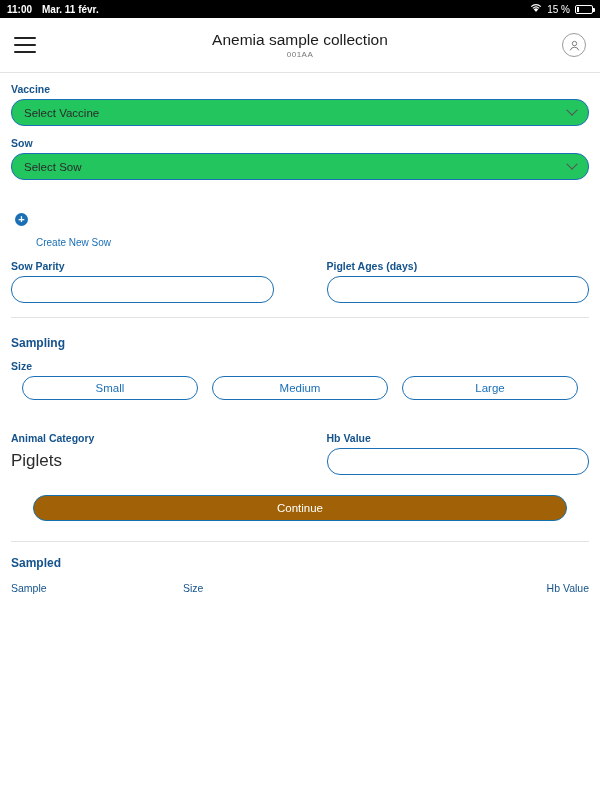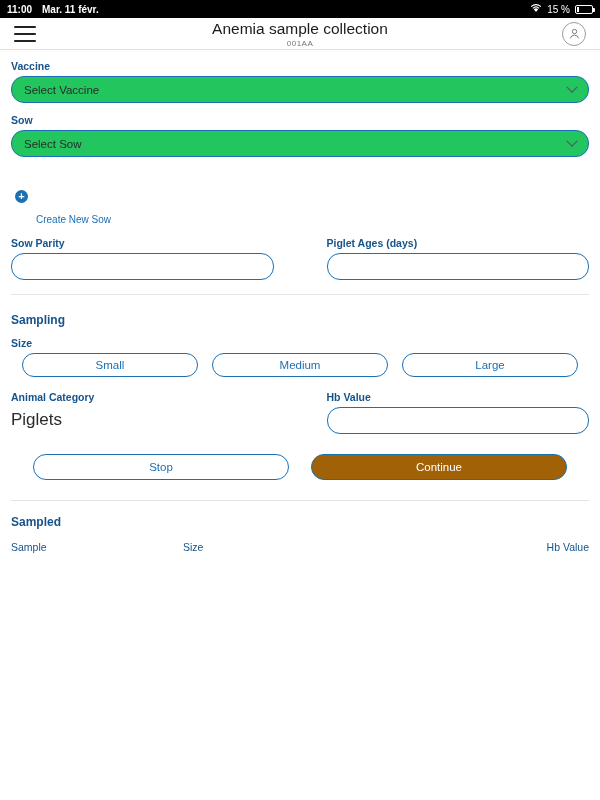--- a/index.html
+++ b/index.html
@@ -44,21 +44,21 @@
     border-radius: 0 1px 1px 0;
   }
   .battery .fill {
     position: absolute;
     left: 1px; top: 1px; bottom: 1px;
     width: 15%;
     background: #ffffff;
   }
   
   .appbar {
-    height: 32px;
+    height: 55px;
     background: #ffffff;
     border-bottom: 1px solid #e2e2e2;
     display: flex;
     align-items: center;
     position: relative;
     padding: 0 14px;
   }
   .hamburger {
     width: 22px; height: 16px;
     display: flex; flex-direction: column; justify-content: space-between;
@@ -164,21 +164,21 @@
     margin: 18px 0 10px 0;
   }
   .divider {
     height: 1px;
     background: #e3e3e3;
     margin: 14px 0 0 0;
   }
   .size-row {
     display: flex;
     gap: 14px;
-    margin-bottom: 14px;
+    margin-bottom: 32px;
   }
   .pill {
     flex: 1;
     height: 24px;
     border: 1px solid #1a6fb5;
     border-radius: 12px;
     display: flex; align-items: center; justify-content: center;
     font-size: 11.5px;
     color: #1a6fb5;
     background: #fff;
@@ -311,21 +311,20 @@
       <div class="field-label">Animal Category</div>
       <div class="static-val">Piglets</div>
     </div>
     <div class="col">
       <div class="field-label">Hb Value</div>
       <input class="text-input" type="text" value="" style="">
     </div>
   </div>
 
   <div class="btn-row">
-    <div class="btn btn-stop">Stop</div>
     <div class="btn btn-continue">Continue</div>
   </div>
 
   <div class="divider" style="margin-top:20px;"></div>
   <div class="sampled-head">Sampled</div>
 
   <div class="table-head">
     <span class="th-sample">Sample</span>
     <span class="th-size">Size</span>
     <span class="th-hb">Hb Value</span>

